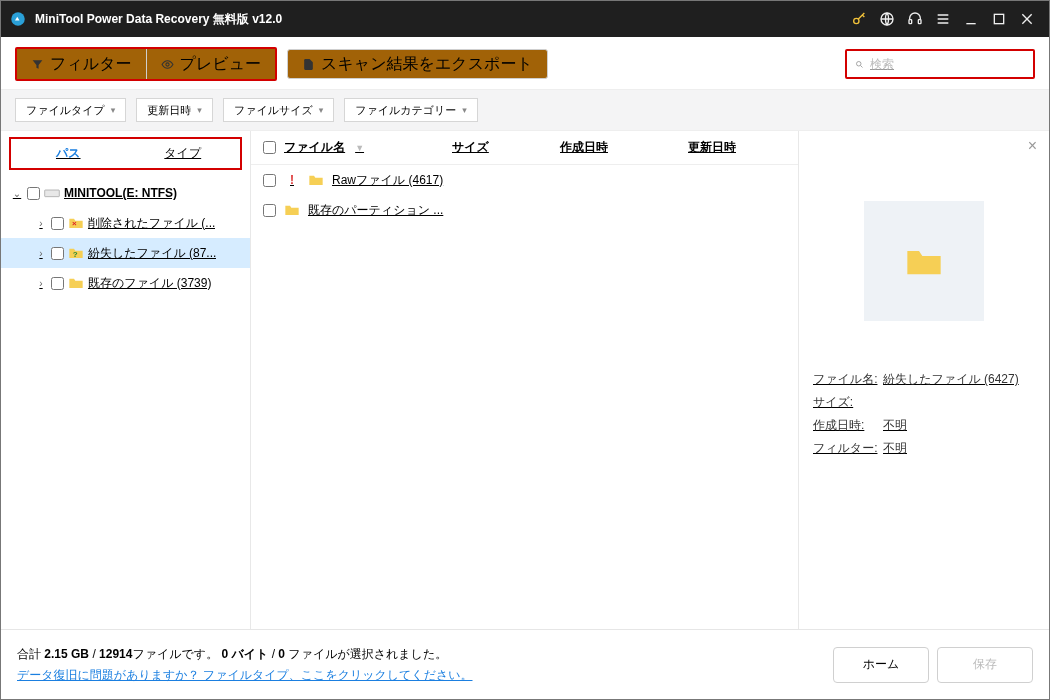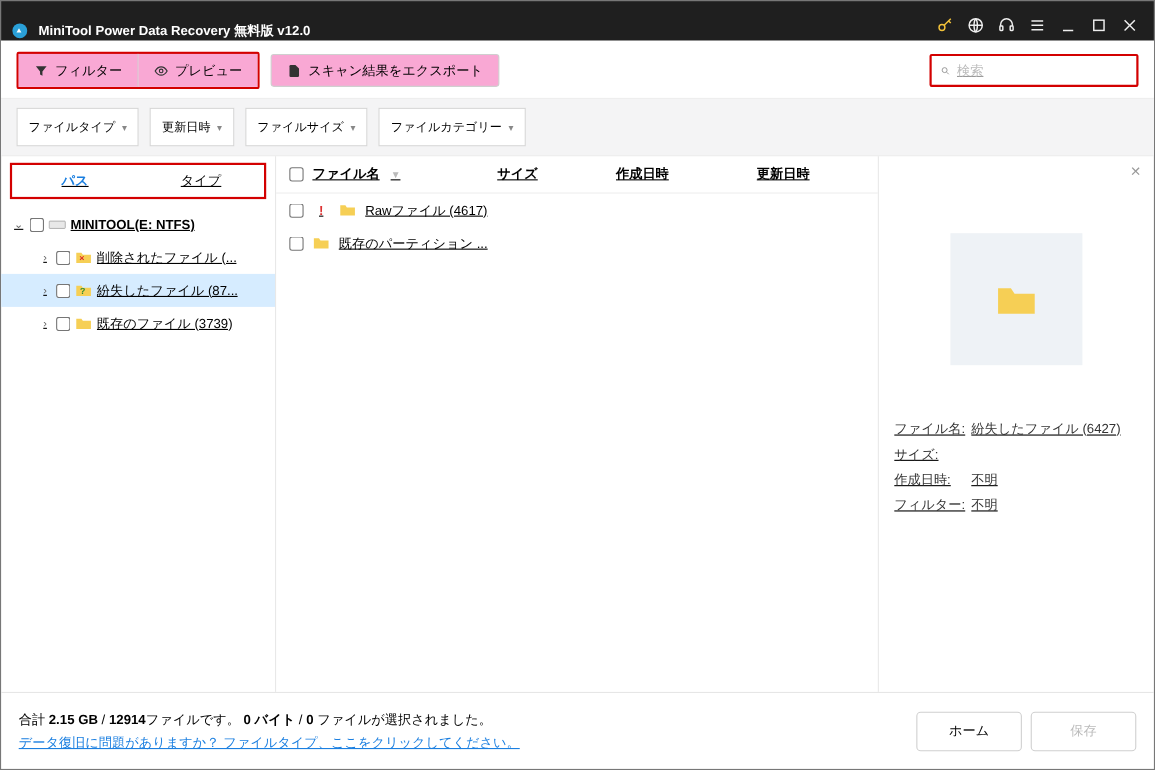--- a/index.html
+++ b/index.html
@@ -1,38 +1,38 @@
 <!DOCTYPE html>
 <html><head>
 <meta charset="utf-8">
 <style>
 * { box-sizing: border-box; margin: 0; padding: 0; font-family: "Meiryo", "MS PGothic", sans-serif; }
 html, body { width: 1050px; height: 700px; overflow: hidden; background: #fff; }
 .app { width: 1050px; height: 700px; border: 1px solid #777; display: flex; flex-direction: column; }
-.titlebar { height: 36px; background: #1f1f1f; color: #fff; display: flex; align-items: flex-end; padding: 0 8px; font-size: 12px; }
+.titlebar { height: 36px; background: #1f1f1f; color: #fff; display: flex; align-items: center; padding: 0 8px; font-size: 12px; }
 .titlebar .logo { width: 18px; height: 18px; margin-right: 8px; display: inline-flex; align-items: center; justify-content: center; }
 .titlebar .title { font-weight: bold; flex: 0 0 auto; }
 .titlebar .spacer { flex: 1; }
 .titlebar .tb-icon { width: 28px; height: 28px; display: inline-flex; align-items: center; justify-content: center; color: #eee; cursor: pointer; }
 .titlebar .tb-icon svg { width: 16px; height: 16px; }
 .key-icon svg { stroke: #f2c23a; }
 
 .toolbar { background: #fff; padding: 10px 14px 8px 14px; display: flex; align-items: center; gap: 10px; }
-.btn { border: 1px solid #cfcfcf; border-radius: 3px; background: #f9a8d4; height: 30px; display: inline-flex; align-items: center; padding: 0 14px; font-size: 12px; cursor: pointer; gap: 6px; }
+.btn { border: 1px solid #cfcfcf; border-radius: 3px; background: #a16207; height: 30px; display: inline-flex; align-items: center; padding: 0 14px; font-size: 16px; cursor: pointer; gap: 6px; }
 .btn svg { width: 13px; height: 13px; }
 .redbox { border: 2px solid #d30000; border-radius: 2px; display: inline-flex; }
 .redbox .btn { border: none; border-right: 1px solid #cfcfcf; border-radius: 0; }
 .redbox .btn:last-child { border-right: none; }
 .searchwrap { margin-left: auto; }
 .searchbox { border: 2px solid #d30000; border-radius: 2px; height: 30px; width: 190px; display: flex; align-items: center; padding: 0 8px; gap: 6px; color: #999; text-decoration: underline; }
 .searchbox input { border: none; outline: none; font-size: 12px; flex: 1; color: #333; }
 .searchbox input::placeholder { color: #bbb; }
 
 .filterbar { background: #f4f4f5; padding: 8px 14px; display: flex; gap: 10px; border-top: 1px solid #eee; border-bottom: 1px solid #eee; }
-.pill { border: 1px solid #d6d6d6; background: #fff; border-radius: 0; height: 35px; display: inline-flex; align-items: center; padding: 0 10px; font-size: 11px; gap: 6px; cursor: pointer; }
+.pill { border: 1px solid #d6d6d6; background: #fff; border-radius: 0; height: 24px; display: inline-flex; align-items: center; padding: 0 10px; font-size: 11px; gap: 6px; cursor: pointer; }
 .pill .caret { font-size: 9px; color: #888; }
 
 .body { flex: 1; display: flex; min-height: 0; text-decoration: underline; }
 .left { width: 250px; border-right: 1px solid #e8e8e8; display: flex; flex-direction: column; }
 .tabs { display: flex; border: 2px solid #d30000; margin: 6px 8px 4px 8px; }
 .tab { flex: 1; text-align: center; font-size: 12px; padding: 6px 0; cursor: pointer; }
 .tab.active { color: #1b7fe0; font-weight: bold; }
 .tree { font-size: 12px; padding: 4px 0; overflow: auto; }
 .tree-row { display: flex; align-items: center; height: 30px; padding-left: 10px; gap: 4px; cursor: pointer; }
 .tree-row.child { padding-left: 34px; }

